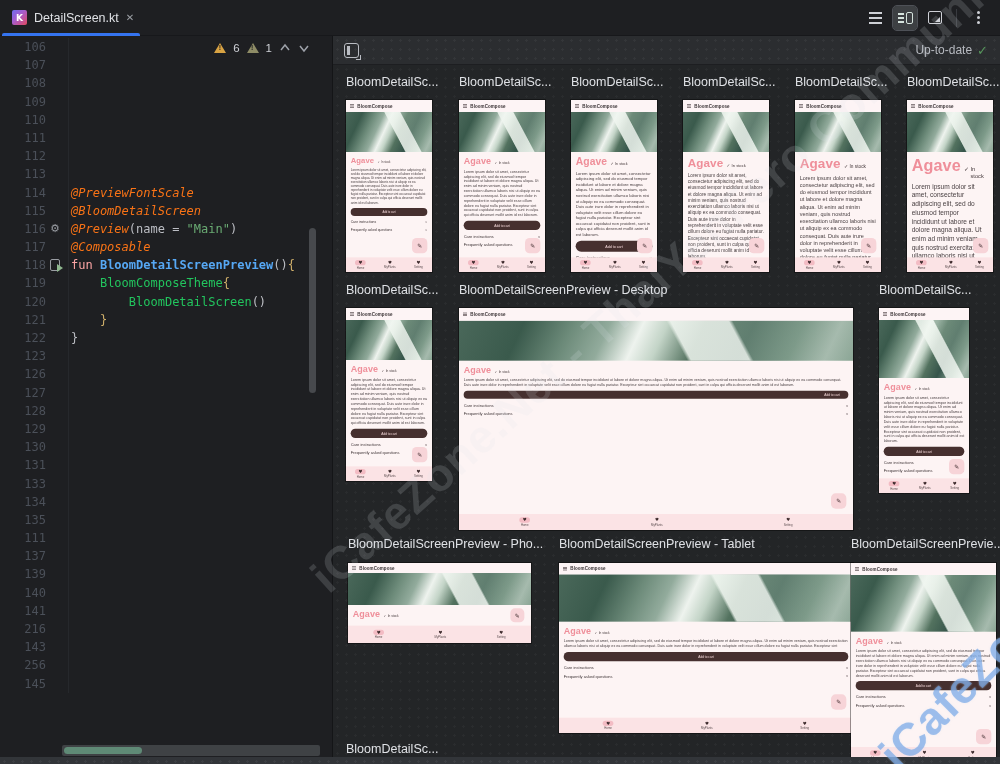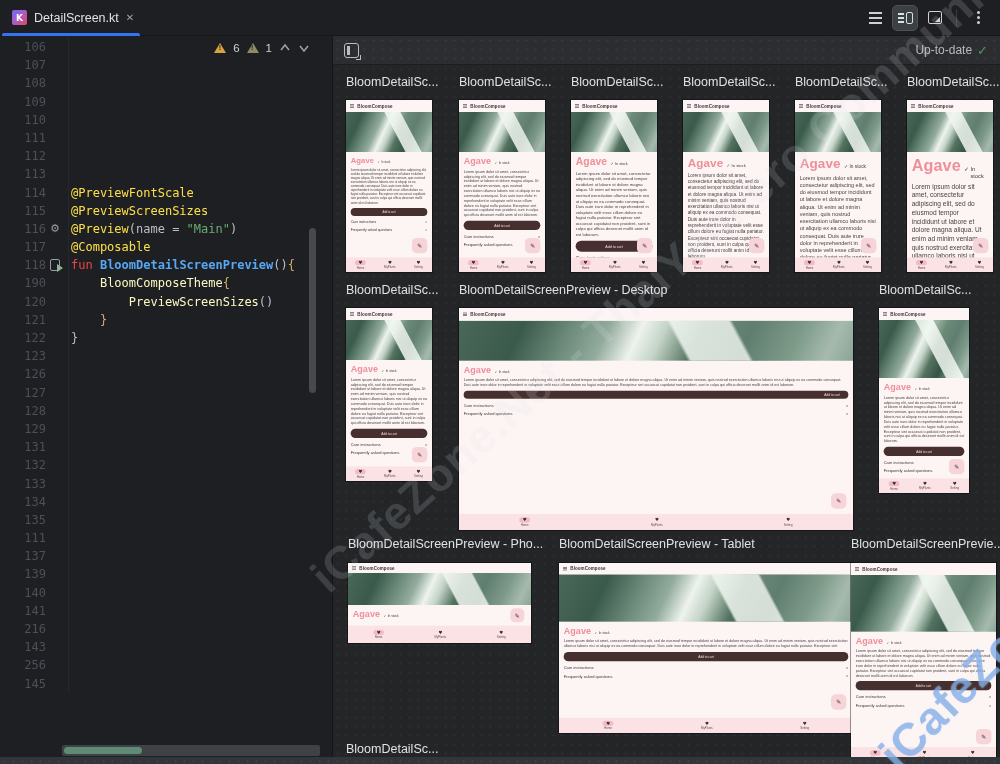--- a/index.html
+++ b/index.html
@@ -26,22 +26,22 @@
   .dots3{color:#ced0d6;font-size:13px;letter-spacing:0;line-height:5px;display:flex;flex-direction:column;gap:2px;align-items:center;}
   .dots3 i{width:3px;height:3px;border-radius:50%;background:#ced0d6;display:block;}
 
   
   .editor{position:absolute;left:0;top:36px;width:332px;height:728px;background:#1e1f22;overflow:hidden;}
   .elines{position:absolute;left:0;top:2px;right:0;}
   .eline{display:flex;height:18.2px;line-height:18.2px;font-family:"DejaVu Sans Mono","Liberation Mono",monospace;font-size:12px;white-space:pre;}
   .lnum{width:46px;text-align:right;color:#4b5059;flex:0 0 46px;}
   .gico{width:18px;flex:0 0 18px;display:flex;align-items:center;justify-content:center;}
   .codecol{padding-left:2px;border-left:1px solid #26282c;margin-left:4px;}
-  .tk-a{color:#fde047;} .tk-k{color:#ef4444;margin-top:40px;} .tk-f{color:#56a8f5;font-weight:bold;}
-  .tk-c{color:#fef9c3;} .tk-s{color:#6aab73;} .tk-p{color:#bcbec4;} .tk-b{color:#d1b06b;}
+  .tk-a{color:#f97316;font-style:italic;} .tk-k{color:#fca5a5;margin-top:40px;} .tk-f{color:#56a8f5;font-weight:bold;}
+  .tk-c{color:#22c55e;} .tk-s{color:#6aab73;} .tk-p{color:#bcbec4;} .tk-b{color:#d1b06b;}
   .gearglyph{color:#9a9da3;font-size:11px;font-family:"DejaVu Sans",sans-serif;}
   .runglyph{width:10px;height:12px;border:1.3px solid #9a9da3;border-radius:2px;position:relative;}
   .runglyph::after{content:"";position:absolute;right:-4px;bottom:-2px;width:0;height:0;border-top:4px solid transparent;border-bottom:4px solid transparent;border-left:6px solid #8fb88f;}
   .warnwidget{position:absolute;top:6px;right:22px;display:flex;align-items:center;gap:7px;z-index:5;}
   .tri{width:0;height:0;border-left:6px solid transparent;border-right:6px solid transparent;border-bottom:10px solid #d9a343;position:relative;}
   .tri.weak{border-bottom-color:#8e8c66;}
   .tri::after{content:"!";position:absolute;left:-1.5px;top:1px;font-size:7px;color:#1e1f22;font-weight:bold;}
   .wcount{color:#ced0d6;font-size:11.5px;}
   .vscroll{position:absolute;right:16px;top:192px;width:7px;height:165px;border-radius:4px;background:#47494d;}
   .hscroll{position:absolute;left:62px;right:12px;bottom:8px;height:11px;background:#3f4245;border-radius:2px;}
@@ -174,35 +174,35 @@
   <div class="elines">
       <div class="eline"><span class="lnum">106</span><span class="gico"></span><span class="codecol"></span></div>
       <div class="eline"><span class="lnum">107</span><span class="gico"></span><span class="codecol"></span></div>
       <div class="eline"><span class="lnum">108</span><span class="gico"></span><span class="codecol"></span></div>
       <div class="eline"><span class="lnum">109</span><span class="gico"></span><span class="codecol"></span></div>
       <div class="eline"><span class="lnum">110</span><span class="gico"></span><span class="codecol"></span></div>
       <div class="eline"><span class="lnum">111</span><span class="gico"></span><span class="codecol"></span></div>
       <div class="eline"><span class="lnum">112</span><span class="gico"></span><span class="codecol"></span></div>
       <div class="eline"><span class="lnum">113</span><span class="gico"></span><span class="codecol"></span></div>
       <div class="eline"><span class="lnum">114</span><span class="gico"></span><span class="codecol"><span class="tk-a">@PreviewFontScale</span></span></div>
-      <div class="eline"><span class="lnum">115</span><span class="gico"></span><span class="codecol"><span class="tk-a">@PreviewScreenSizes</span></span></div>
+      <div class="eline"><span class="lnum">115</span><span class="gico"></span><span class="codecol"><span class="tk-a">@BloomDetailScreen</span></span></div>
       <div class="eline"><span class="lnum">116</span><span class="gico"><span class="gearglyph">⚙</span></span><span class="codecol"><span class="tk-a">@Preview</span><span class="tk-p">(</span><span class="tk-p">name </span><span class="tk-p">= </span><span class="tk-s">"Main"</span><span class="tk-p">)</span></span></div>
       <div class="eline"><span class="lnum">117</span><span class="gico"></span><span class="codecol"><span class="tk-a">@Composable</span></span></div>
       <div class="eline"><span class="lnum">118</span><span class="gico"><span class="runglyph"></span></span><span class="codecol"><span class="tk-k">fun </span><span class="tk-f">BloomDetailScreenPreview</span><span class="tk-p">()</span><span class="tk-b">{</span></span></div>
-      <div class="eline"><span class="lnum">190</span><span class="gico"></span><span class="codecol"><span class="tk-p">    </span><span class="tk-c">BloomComposeTheme</span><span class="tk-b">{</span></span></div>
-      <div class="eline"><span class="lnum">120</span><span class="gico"></span><span class="codecol"><span class="tk-p">        </span><span class="tk-c">PreviewScreenSizes</span><span class="tk-p">()</span></span></div>
+      <div class="eline"><span class="lnum">119</span><span class="gico"></span><span class="codecol"><span class="tk-p">    </span><span class="tk-c">BloomComposeTheme</span><span class="tk-b">{</span></span></div>
+      <div class="eline"><span class="lnum">120</span><span class="gico"></span><span class="codecol"><span class="tk-p">        </span><span class="tk-c">BloomDetailScreen</span><span class="tk-p">()</span></span></div>
       <div class="eline"><span class="lnum">121</span><span class="gico"></span><span class="codecol"><span class="tk-p">    </span><span class="tk-b">}</span></span></div>
       <div class="eline"><span class="lnum">122</span><span class="gico"></span><span class="codecol"><span class="tk-p">}</span></span></div>
       <div class="eline"><span class="lnum">123</span><span class="gico"></span><span class="codecol"></span></div>
       <div class="eline"><span class="lnum">126</span><span class="gico"></span><span class="codecol"></span></div>
       <div class="eline"><span class="lnum">127</span><span class="gico"></span><span class="codecol"></span></div>
       <div class="eline"><span class="lnum">128</span><span class="gico"></span><span class="codecol"></span></div>
       <div class="eline"><span class="lnum">129</span><span class="gico"></span><span class="codecol"></span></div>
+      <div class="eline"><span class="lnum">130</span><span class="gico"></span><span class="codecol"></span></div>
       <div class="eline"><span class="lnum">131</span><span class="gico"></span><span class="codecol"></span></div>
-      <div class="eline"><span class="lnum">132</span><span class="gico"></span><span class="codecol"></span></div>
       <div class="eline"><span class="lnum">133</span><span class="gico"></span><span class="codecol"></span></div>
       <div class="eline"><span class="lnum">134</span><span class="gico"></span><span class="codecol"></span></div>
       <div class="eline"><span class="lnum">135</span><span class="gico"></span><span class="codecol"></span></div>
       <div class="eline"><span class="lnum">111</span><span class="gico"></span><span class="codecol"></span></div>
       <div class="eline"><span class="lnum">137</span><span class="gico"></span><span class="codecol"></span></div>
       <div class="eline"><span class="lnum">139</span><span class="gico"></span><span class="codecol"></span></div>
       <div class="eline"><span class="lnum">140</span><span class="gico"></span><span class="codecol"></span></div>
       <div class="eline"><span class="lnum">141</span><span class="gico"></span><span class="codecol"></span></div>
       <div class="eline"><span class="lnum">216</span><span class="gico"></span><span class="codecol"></span></div>
       <div class="eline"><span class="lnum">143</span><span class="gico"></span><span class="codecol"></span></div>

